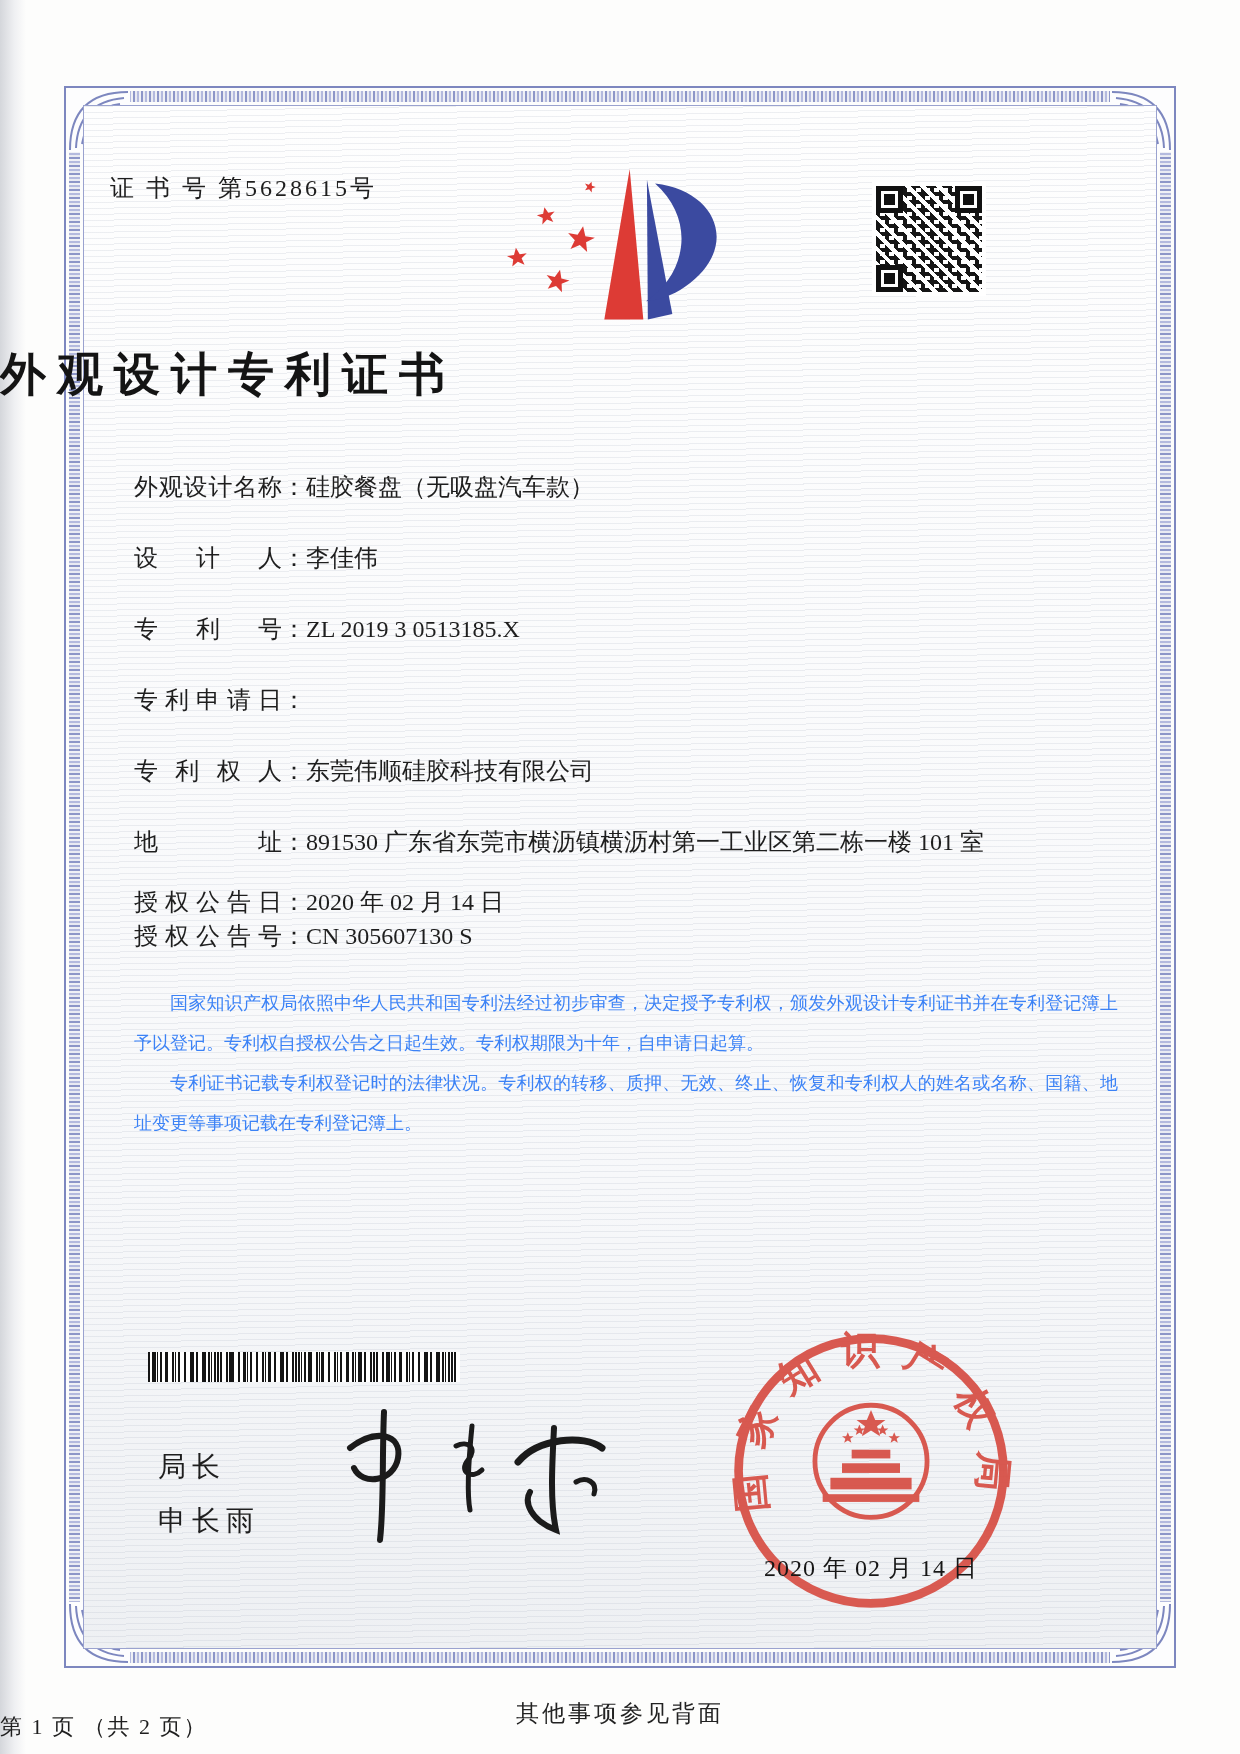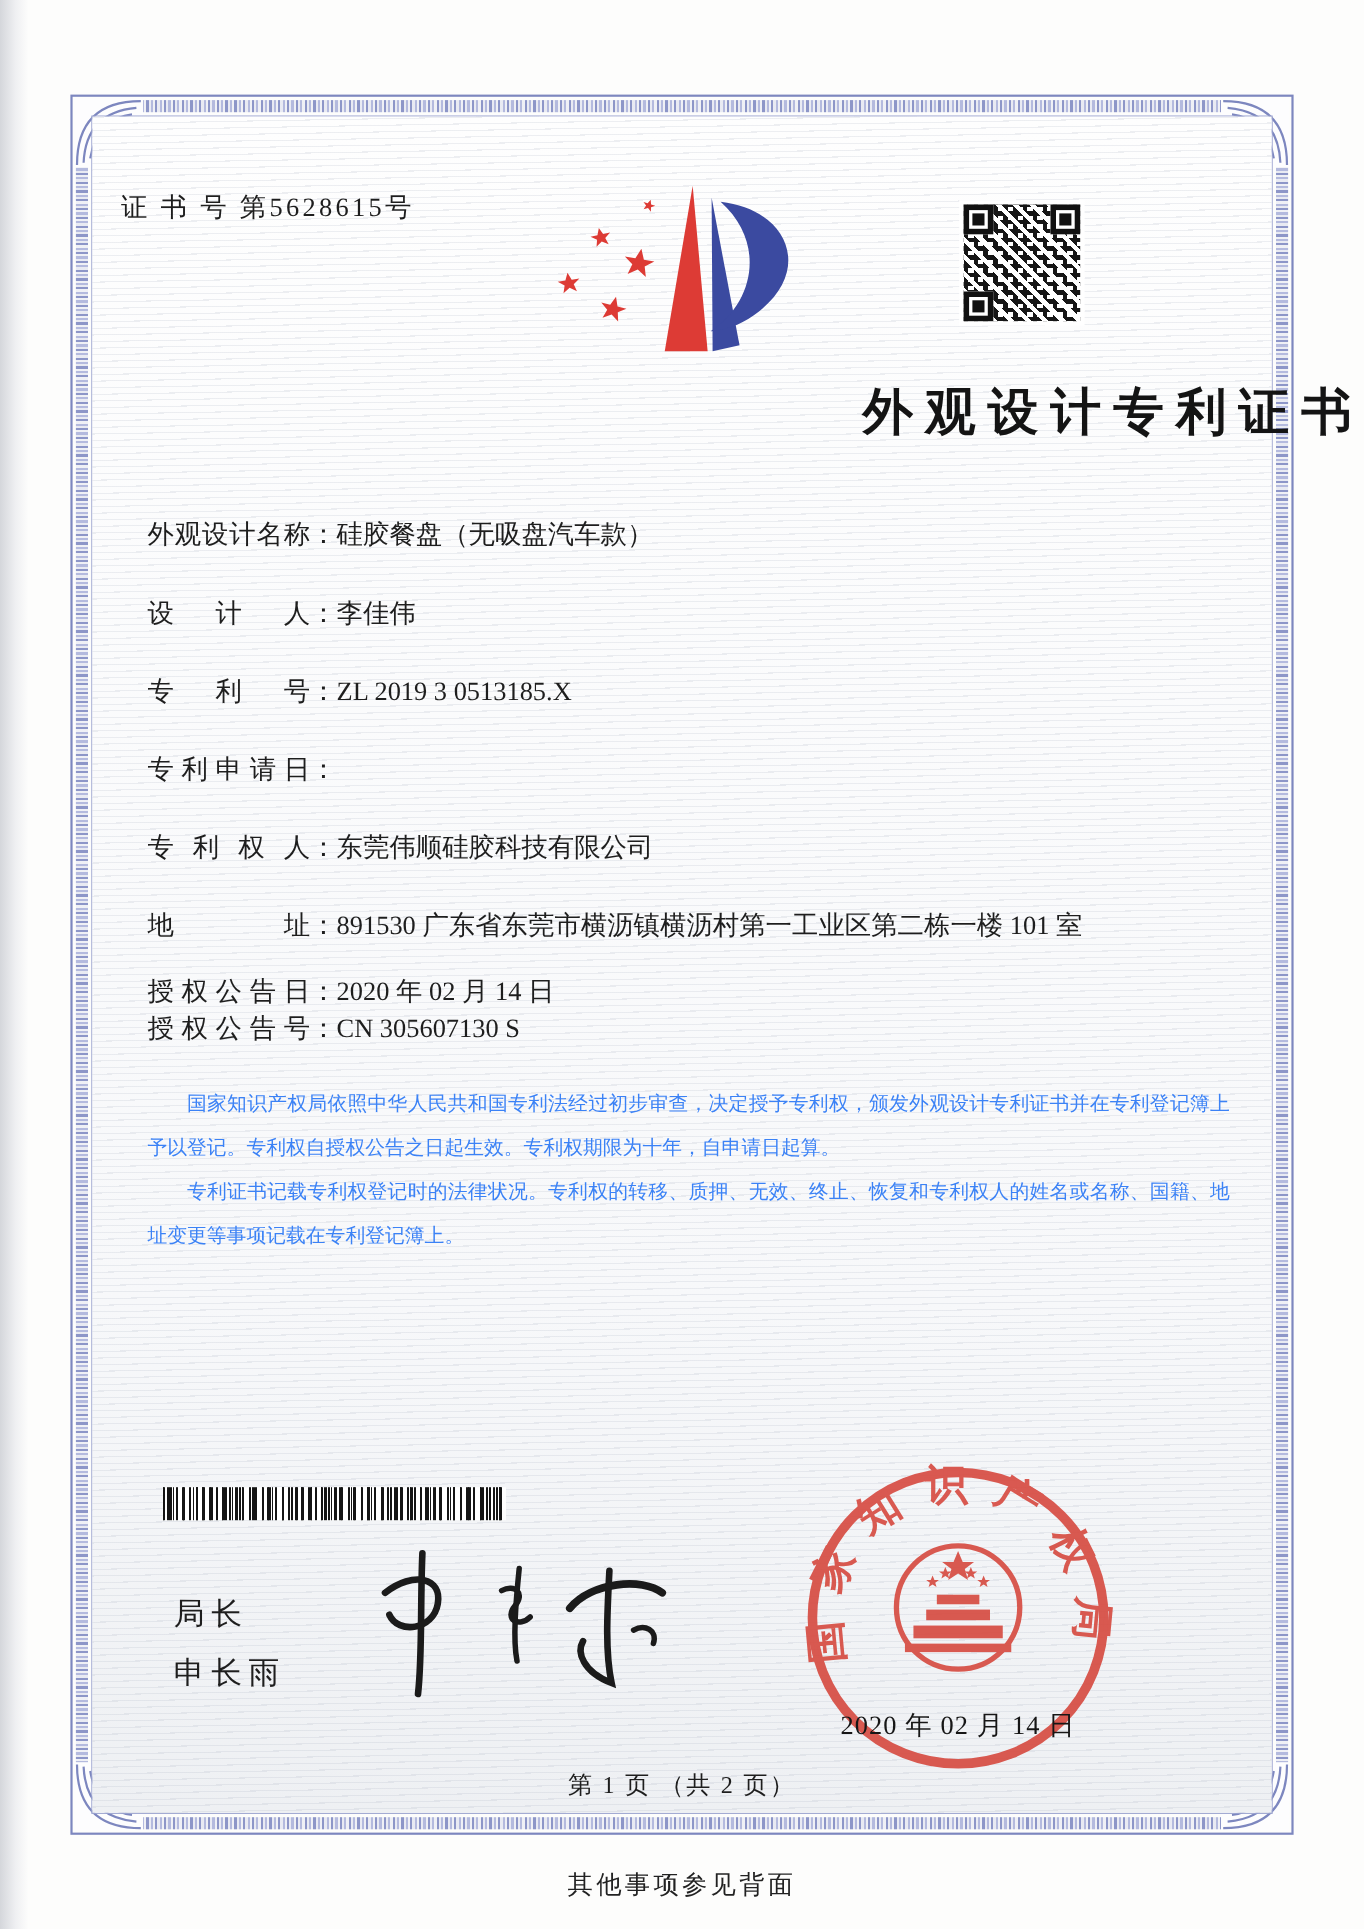--- a/index.html
+++ b/index.html
@@ -53,21 +53,21 @@
     background:
       repeating-linear-gradient(45deg, rgba(255,255,255,0) 0 7px, #fff 7px 11px),
       repeating-linear-gradient(0deg,  #161616 0 4px, rgba(255,255,255,0) 4px 8px),
       repeating-linear-gradient(90deg, #161616 0 4px, rgba(255,255,255,0) 4px 9px);
   }
   .fp { position:absolute; width:27px; height:27px; border:5px solid #111; background:#fff; }
   .fp::after { content:""; position:absolute; inset:3px; background:#111; }
   .fp.a { left:4px; top:4px; } .fp.b { right:4px; top:4px; } .fp.c { left:4px; bottom:4px; }
 
   .title {
-    position:absolute; left:0; right:0; top:344px; text-align:right;
+    position:absolute; left:0; right:0; top:344px; text-align:left;
     font-size:46px; font-weight:700; letter-spacing:11px; color:#141414;
   }
 
   
   .content { position:absolute; left:134px; right:122px; top:470px; }
   .frow { display:flex; font-size:24px; line-height:34px; margin-bottom:37px; }
   .flabel { display:inline-block; width:148px; text-align:justify; text-align-last:justify; flex:0 0 148px; }
   .fcolon { flex:0 0 auto; }
   .fvalue { flex:1; text-align:justify; }
   .frow.addr { margin-bottom:26px; }
@@ -92,21 +92,21 @@
   .sig-name  { position:absolute; left:158px; top:1502px; font-size:28px; letter-spacing:6px; }
   .signature { position:absolute; left:306px; top:1398px; width:310px; height:160px; }
 
   .seal { position:absolute; left:726px; top:1326px; width:290px; height:290px; }
   .seal svg { width:100%; height:100%; }
   .seal-date {
     position:absolute; left:0; right:0; top:226px; text-align:center;
     font-size:24px; color:#161616; letter-spacing:1px;
   }
 
-  .page-info { position:absolute; left:0; right:0; top:1608px; text-align:center; font-size:22px; letter-spacing:2px; }
+  .page-info { position:absolute; left:0; right:0; top:1712px; font-size:22px; letter-spacing:2px; }
   .back-note { position:absolute; left:0; right:0; top:1698px; text-align:center; font-size:23px; letter-spacing:3px; color:#222; }
 </style>
 </head>
 <body>
 
 <div class="page">
   <div class="scan-edge"></div>
 
   <div class="frame">
     <div class="band top"></div>

